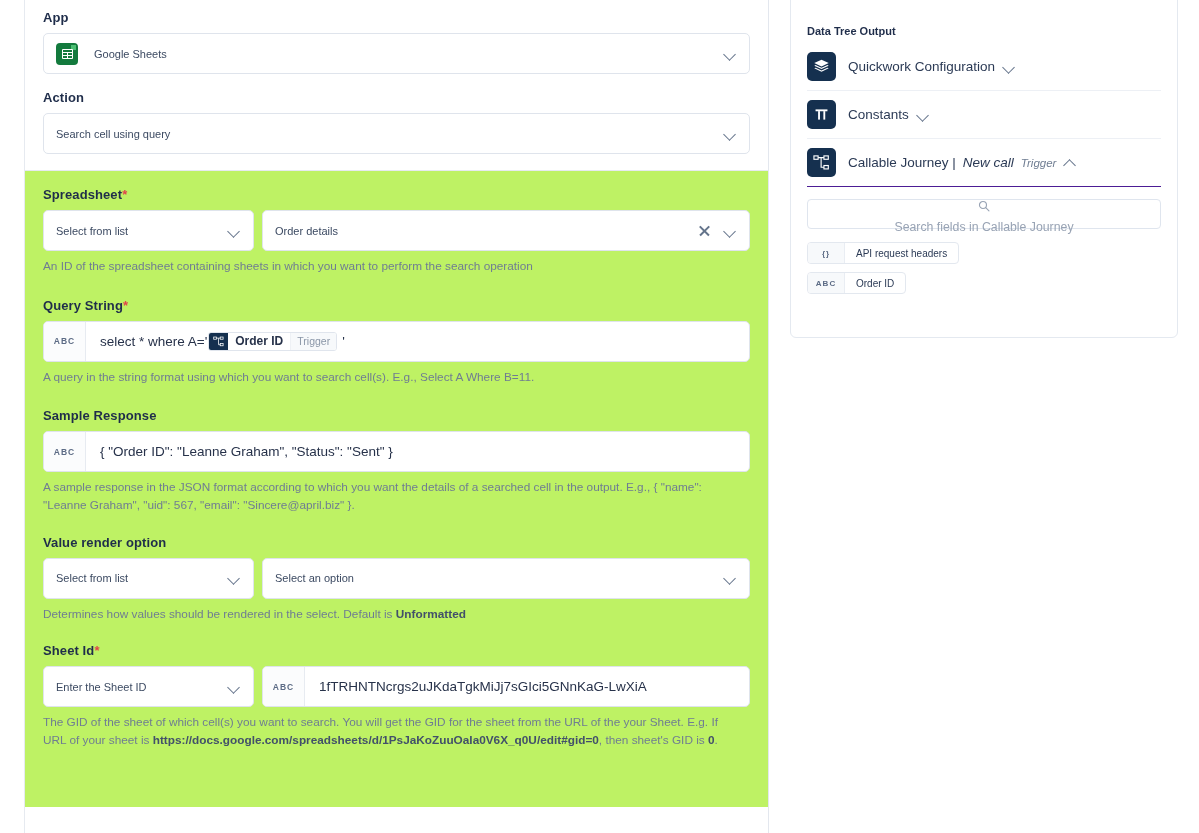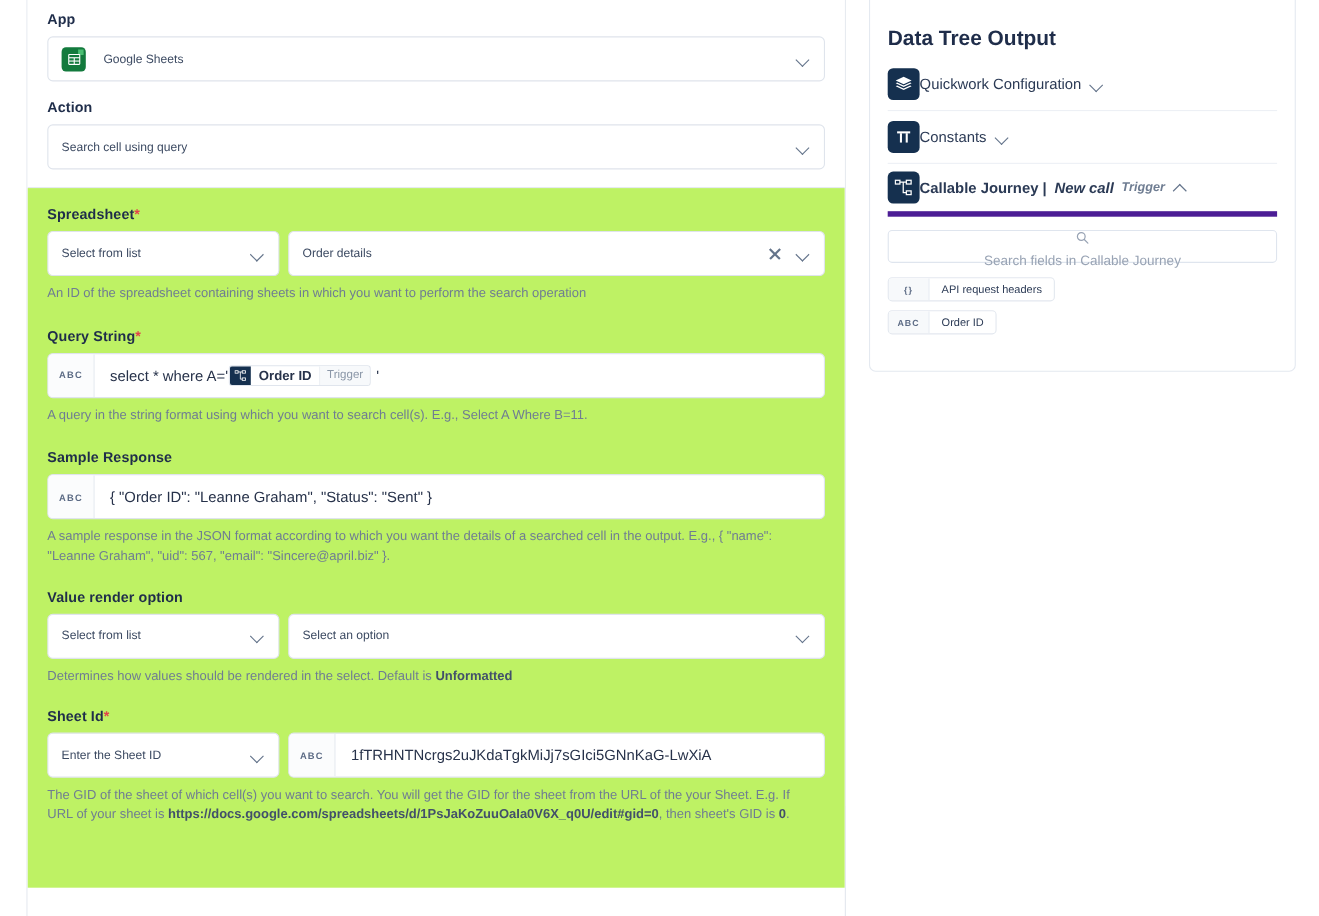--- a/index.html
+++ b/index.html
@@ -124,27 +124,27 @@
   }
   .q-text { display:flex; align-items:center; }
 
   
   .right-panel { flex:1; background:#ffffff; position:relative; }
   .dt-card {
     position:absolute; left:21px; top:-8px; width:388px; height:346px;
     background:#ffffff; border:1px solid #e4e9f0; border-radius:6px;
     padding:16px 16px 0 16px;
   }
-  .dt-title { font-size:19px; font-weight:bold; color:#1f2d4a; margin:16px 0 6px 0; }
+  .dt-title { font-size:11px; font-weight:bold; color:#1f2d4a; margin:16px 0 6px 0; }
 
   .dt-row {
-    display:flex; align-items:center; height:48px;
+    display:flex; align-items:center; gap:12px; height:48px;
     border-bottom:1px solid #edf0f5;
   }
-  .dt-row.last { border-bottom:5px solid #4c1d95;font-weight:bold; }
+  .dt-row.last { border-bottom:1px solid #4c1d95; }
   .dt-icon {
     width:29px; height:29px; flex:0 0 29px; border-radius:5px; background:#15304f;
     display:flex; align-items:center; justify-content:center; color:#ffffff;
   }
   .dt-label { font-size:13.5px; color:#2b3a55; display:flex; align-items:center; gap:7px; }
   .dt-label .italic { font-style:italic; }
   .dt-label .trig { font-size:11.5px; color:#6f7d92; font-style:italic; }
 
   .dt-search {
     margin-top:12px; height:30px; border:1px solid #dfe5ee; border-radius:4px;

